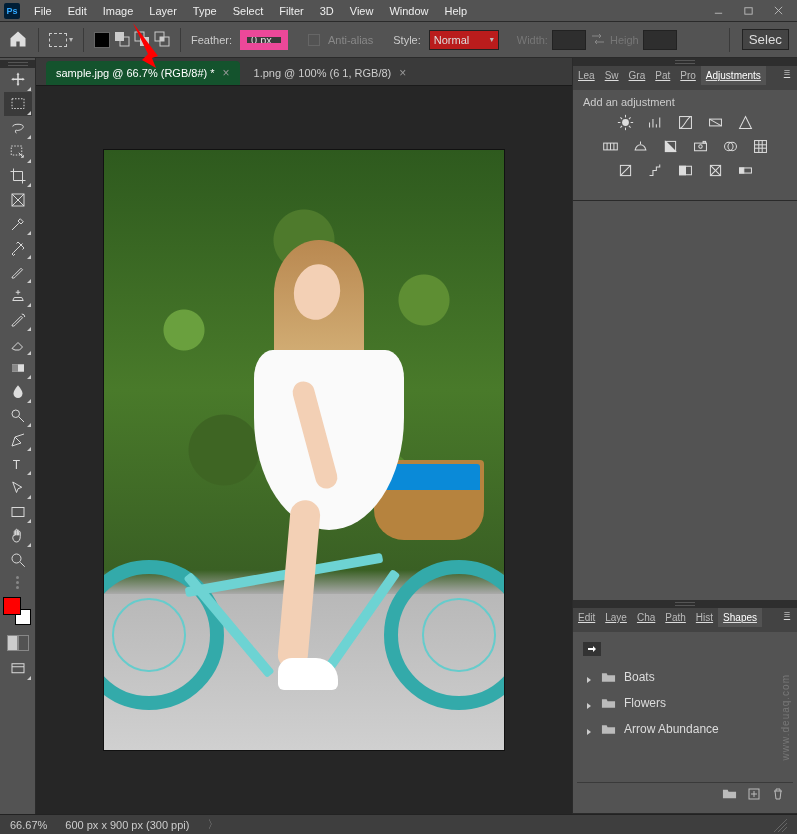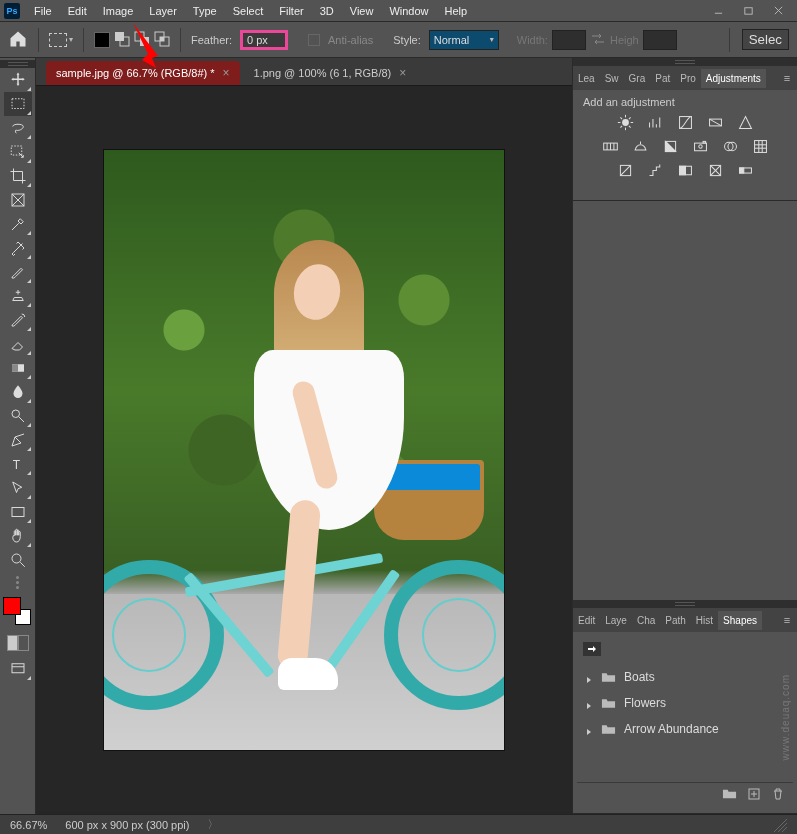--- a/index.html
+++ b/index.html
@@ -15,24 +15,24 @@
 
 
 .optbar { height: 36px; background: #535353; display: flex; align-items: center; padding: 0 8px; border-bottom: 1px solid #2a2a2a; gap: 4px; }
 .home-icon { width: 20px; height: 20px; fill: #ddd; }
 .opt-sep { width: 1px; height: 24px; background: #3a3a3a; margin: 0 6px; }
 .sel-rect { width: 18px; height: 14px; border: 1px dashed #ccc; display: inline-block; }
 .chev { font-size: 8px; color: #bbb; margin-left: 2px; }
 .swatch-black { width: 16px; height: 16px; background: #000; border: 1px solid #666; }
 .little-icon { width: 16px; height: 16px; fill: #ccc; }
 .opt-label { color: #ccc; margin-right: 4px; }
-.opt-input { width: 48px; height: 20px; background: #3a3a3a; border: 3px solid #ec4899; color: #ddd; padding: 0 4px; font-size: 11px; }
+.opt-input { width: 48px; height: 20px; background: #3a3a3a; border: 7px solid #ec4899; color: #ddd; padding: 0 4px; font-size: 11px; }
 .chk { width: 12px; height: 12px; border: 1px solid #666; display: inline-block; vertical-align: middle; margin-right: 4px; }
 .chk-label { color: #888; }
-.styl-sel { width: 70px; height: 20px; background: #0c4a6e; border: 1px solid #222; color: #ddd; padding: 0 4px; display: flex; align-items: center; justify-content: space-between; }
+.styl-sel { width: 70px; height: 20px; background: #b91c1c; border: 1px solid #222; color: #ddd; padding: 0 4px; display: flex; align-items: center; justify-content: space-between; }
 .dim-lbl { color: #777; }
 .dim-input { width: 34px; height: 20px; background: #2e2e2e; border: 1px solid #222; }
 .swap-icon { width: 16px; height: 16px; fill: #888; }
 .right-cluster { display: flex; align-items: center; gap: 6px; margin-left: auto; }
 .sel-btn { background: #444; border: 1px solid #222; padding: 2px 6px; color: #ddd; }
 
 
 .handle { height: 8px; background: #2e2e2e; display: flex; align-items: center; justify-content: center; }
 .handle::before { content: ""; width: 20px; height: 2px; border-top: 1px solid #555; border-bottom: 1px solid #555; }
 
@@ -53,21 +53,21 @@
 .fgbg .fg { position: absolute; left: 0; top: 0; width: 18px; height: 18px; background: #f00; border: 1px solid #000; }
 .qm { width: 22px; height: 16px; display: flex; margin-top: 8px; }
 .qm div { flex: 1; height: 100%; border: 1px solid #888; }
 .qm .on { background: #ccc; }
 .screen-mode { margin-top: 6px; }
 
 
 .doc { flex: 1; display: flex; flex-direction: column; background: #262626; }
 .tabbar { height: 28px; background: #3a3a3a; display: flex; align-items: flex-end; padding-left: 10px; border-bottom: 1px solid #1a1a1a; }
 .dtab { height: 24px; padding: 4px 10px; display: flex; align-items: center; gap: 8px; color: #ccc; font-size: 11px; border-top-left-radius: 4px; border-top-right-radius: 4px; margin-right: 4px; }
-.dtab.active { background: #7f1d1d; color: #fff; }
+.dtab.active { background: #14532d; color: #fff; }
 .dtab .x { color: #999; font-size: 12px; }
 .canvas { flex: 1; display: flex; align-items: center; justify-content: center; overflow: hidden; }
 .img-frame { width: 400px; height: 600px; background: #3a6b2e; position: relative; overflow: hidden; box-shadow: 0 0 0 1px #111; }
 
 
 .foliage { position: absolute; inset: 0; background:
   radial-gradient(circle at 20% 30%, #6aa03e 0 20px, transparent 21px),
   radial-gradient(circle at 50% 15%, #4e7a2c 0 30px, transparent 31px),
   radial-gradient(circle at 80% 25%, #5e8e33 0 25px, transparent 26px),
   radial-gradient(circle at 30% 50%, #3e6523 0 35px, transparent 36px),
@@ -91,21 +91,21 @@
 .hair { position: absolute; top: 0; left: 50px; width: 90px; height: 150px; background: linear-gradient(#b98850, #d9b87f); border-radius: 50px 50px 20px 30px / 60px 60px 40px 40px; }
 .face { position: absolute; top: 24px; left: 70px; width: 46px; height: 56px; background: #f3d0b5; border-radius: 50%; transform: rotate(10deg); }
 .dress { position: absolute; top: 110px; left: 30px; width: 150px; height: 180px; background: #fafafa; border-radius: 20px 20px 80px 80px / 30px 30px 120px 120px; }
 .arm { position: absolute; top: 140px; left: 80px; width: 22px; height: 110px; background: #f3d0b5; border-radius: 12px; transform: rotate(-15deg); }
 .leg { position: absolute; top: 260px; left: 60px; width: 30px; height: 170px; background: #f3d0b5; border-radius: 16px; transform: rotate(5deg); }
 .shoe { position: absolute; top: 418px; left: 54px; width: 60px; height: 32px; background: #fff; border-radius: 14px 22px 6px 6px; }
 
 
 .rightcol { width: 225px; background: #535353; display: flex; flex-direction: column; border-left: 1px solid #2a2a2a; }
 .panel { background: #535353; border-bottom: 1px solid #2a2a2a; }
-.ptabs { display: flex; height: 24px; background: #434343; align-items: center; }
+.ptabs { display: flex; height: 24px; background: #434343; align-items: flex-start; text-decoration: underline; }
 .ptab { padding: 4px 5px; font-size: 10px; color: #bbb; }
 .ptab.active { background: #535353; color: #fff; font-weight: 500; }
 .pmenu { margin-left: auto; width: 20px; text-align: center; color: #bbb; }
 .adj-body { padding: 6px 10px 14px; }
 .adj-title { color: #ccc; font-size: 11px; margin-bottom: 6px; }
 .adj-row { display: flex; gap: 13px; justify-content: center; margin: 5px 0; }
 .adj-row svg { width: 17px; height: 17px; stroke: #ddd; fill: none; stroke-width: 1.2; }
 .adj-row .fillic svg { fill: #ddd; stroke: none; }
 .spacer { flex: 1; }
 

